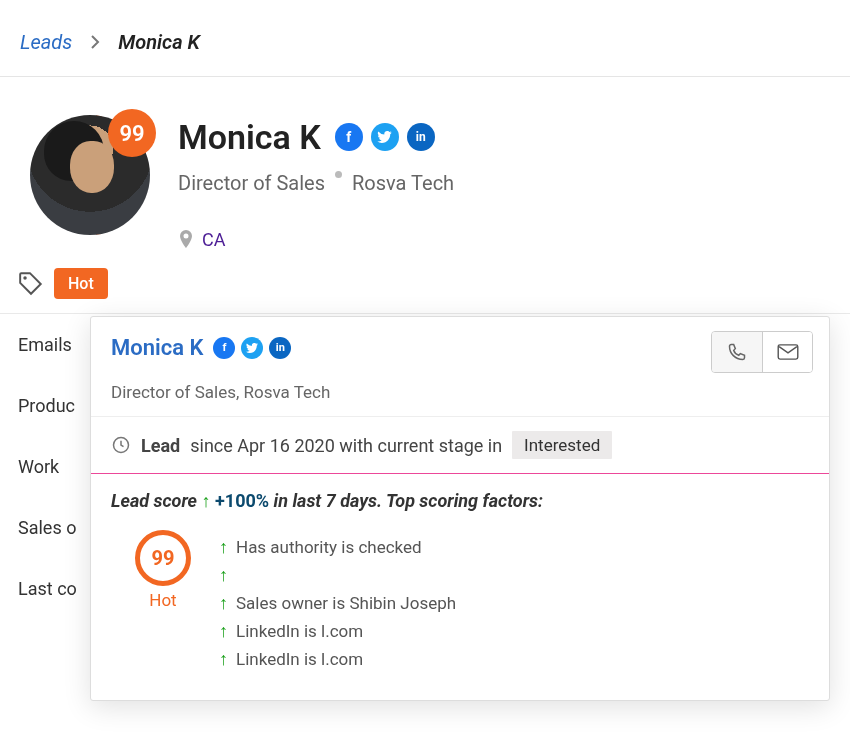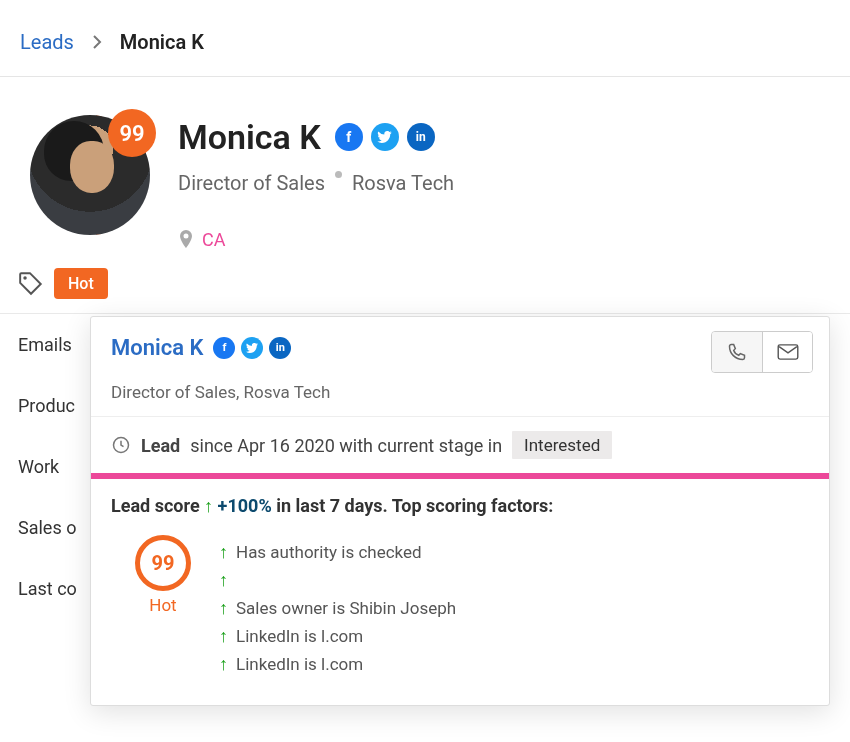--- a/index.html
+++ b/index.html
@@ -14,20 +14,21 @@
   }
 
   
   .breadcrumb {
     display: flex;
     align-items: center;
     gap: 18px;
     padding: 30px 20px 22px 20px;
     border-bottom: 1px solid #e5e5e5;
     font-size: 20px;
+    font-style: italic;
   }
   .breadcrumb .link { color: #2b6cc4; cursor: pointer; }
   .breadcrumb .chevron { color: #666; font-size: 18px; }
   .breadcrumb .current { color: #222; font-weight: 600; }
 
   
   .profile {
     display: flex;
     align-items: flex-start;
     gap: 28px;
@@ -70,21 +71,21 @@
     display: inline-flex; align-items: center; justify-content: center;
     color: #fff; font-weight: 700; font-size: 14px; cursor: pointer;
   }
   .fb { background: #1877f2; }
   .tw { background: #1da1f2; }
   .li { background: #0a66c2; font-size: 12px; }
 
   .title-row { display: flex; gap: 10px; font-size: 20px; color: #666; margin-top: 14px; }
   .dot-sep { width: 7px; height: 7px; border-radius: 50%; background: #bbb; }
 
-  .loc-row { display: flex; align-items: center; gap: 8px; margin-top: 34px; font-size: 18px; color: #ec4899; }
+  .loc-row { display: flex; align-items: center; gap: 8px; margin-top: 34px; font-size: 18px; color: #4c1d95; }
   .pin-icon { color: #aaa; }
 
   
   .tag-row { display: flex; align-items: center; gap: 10px; padding: 8px 0 14px 18px; border-bottom:1px solid #e9e9e9; }
   .tag-icon { color: #555; }
   .hot-tag {
     background: #f26722; color: #fff; border-radius: 4px;
     font-size: 16px; padding: 6px 14px; font-weight: 500;
   }
 
@@ -115,31 +116,31 @@
     display: flex; border: 1px solid #ccc; border-radius: 4px; overflow: hidden;
   }
   .popup-actions .btn {
     width: 50px; height: 40px; display: flex; align-items: center; justify-content: center;
     background: #f6f6f6; cursor: pointer; color: #555;
   }
   .popup-actions .btn + .btn { border-left: 1px solid #ccc; background:#fff; }
 
   .popup-status {
     display: flex; align-items: center; gap: 10px;
-    padding: 14px 20px; border-top: 1px solid #eee; border-bottom: 6px solid #ec4899;
+    padding: 14px 20px; border-top: 1px solid #eee; border-bottom: 1px solid #ec4899;
     font-size: 18px; color: #444;
   }
   .clock-icon { color: #777; }
   .stage-chip {
     background: #eceaea; color: #333; padding: 4px 12px; border-radius: 1px; font-size: 17px;
   }
 
   .popup-score { padding: 16px 20px 24px 20px; }
   .score-line { font-size: 18px; color: #333; }
-  .score-line b { font-weight: 700; }
+  .score-line b { font-weight: 700; font-style: italic; }
   .trend-up { color: #1aa01a; font-weight: 700; }
   .delta { color: #0c4a6e; font-weight: 700; }
 
   .score-body { display: flex; align-items: flex-start; gap: 28px; margin-top: 18px; }
   .score-ring-wrap { text-align: center; padding-left: 24px; }
   .score-ring {
     width: 56px; height: 56px; border-radius: 50%;
     border: 5px solid #f26722; display: flex; align-items: center; justify-content: center;
     color: #f26722; font-weight: 700; font-size: 20px;
   }

